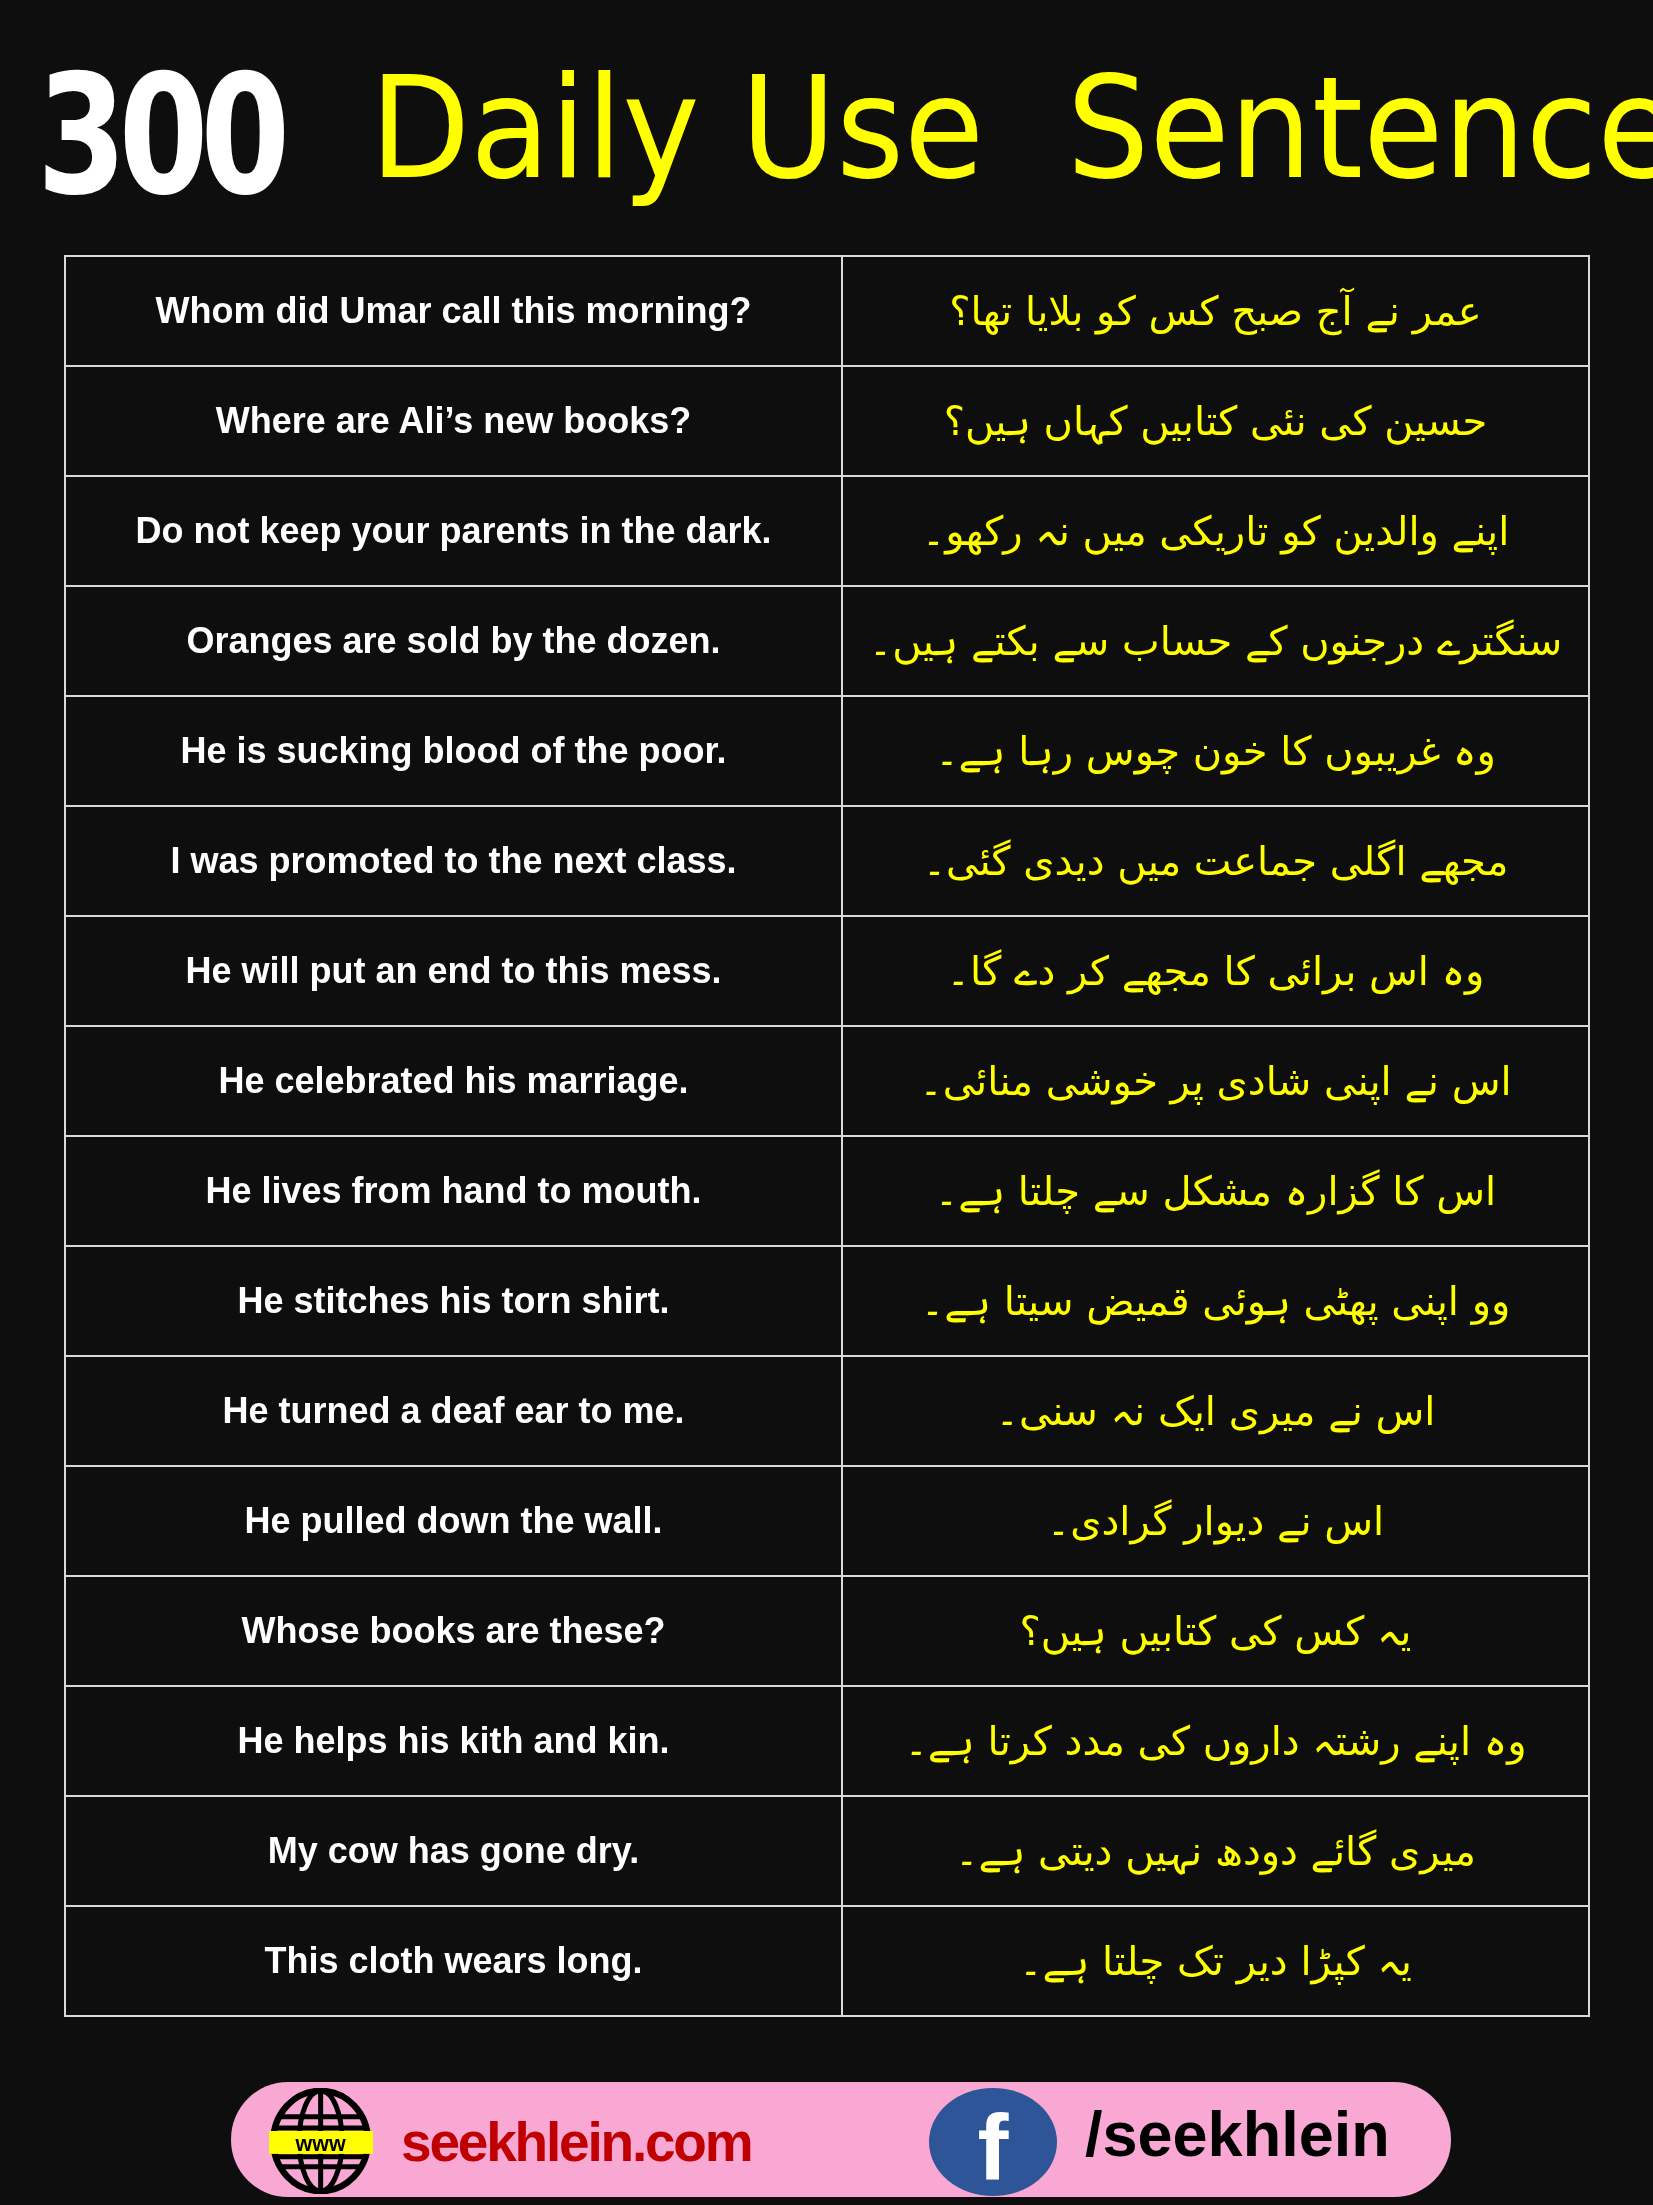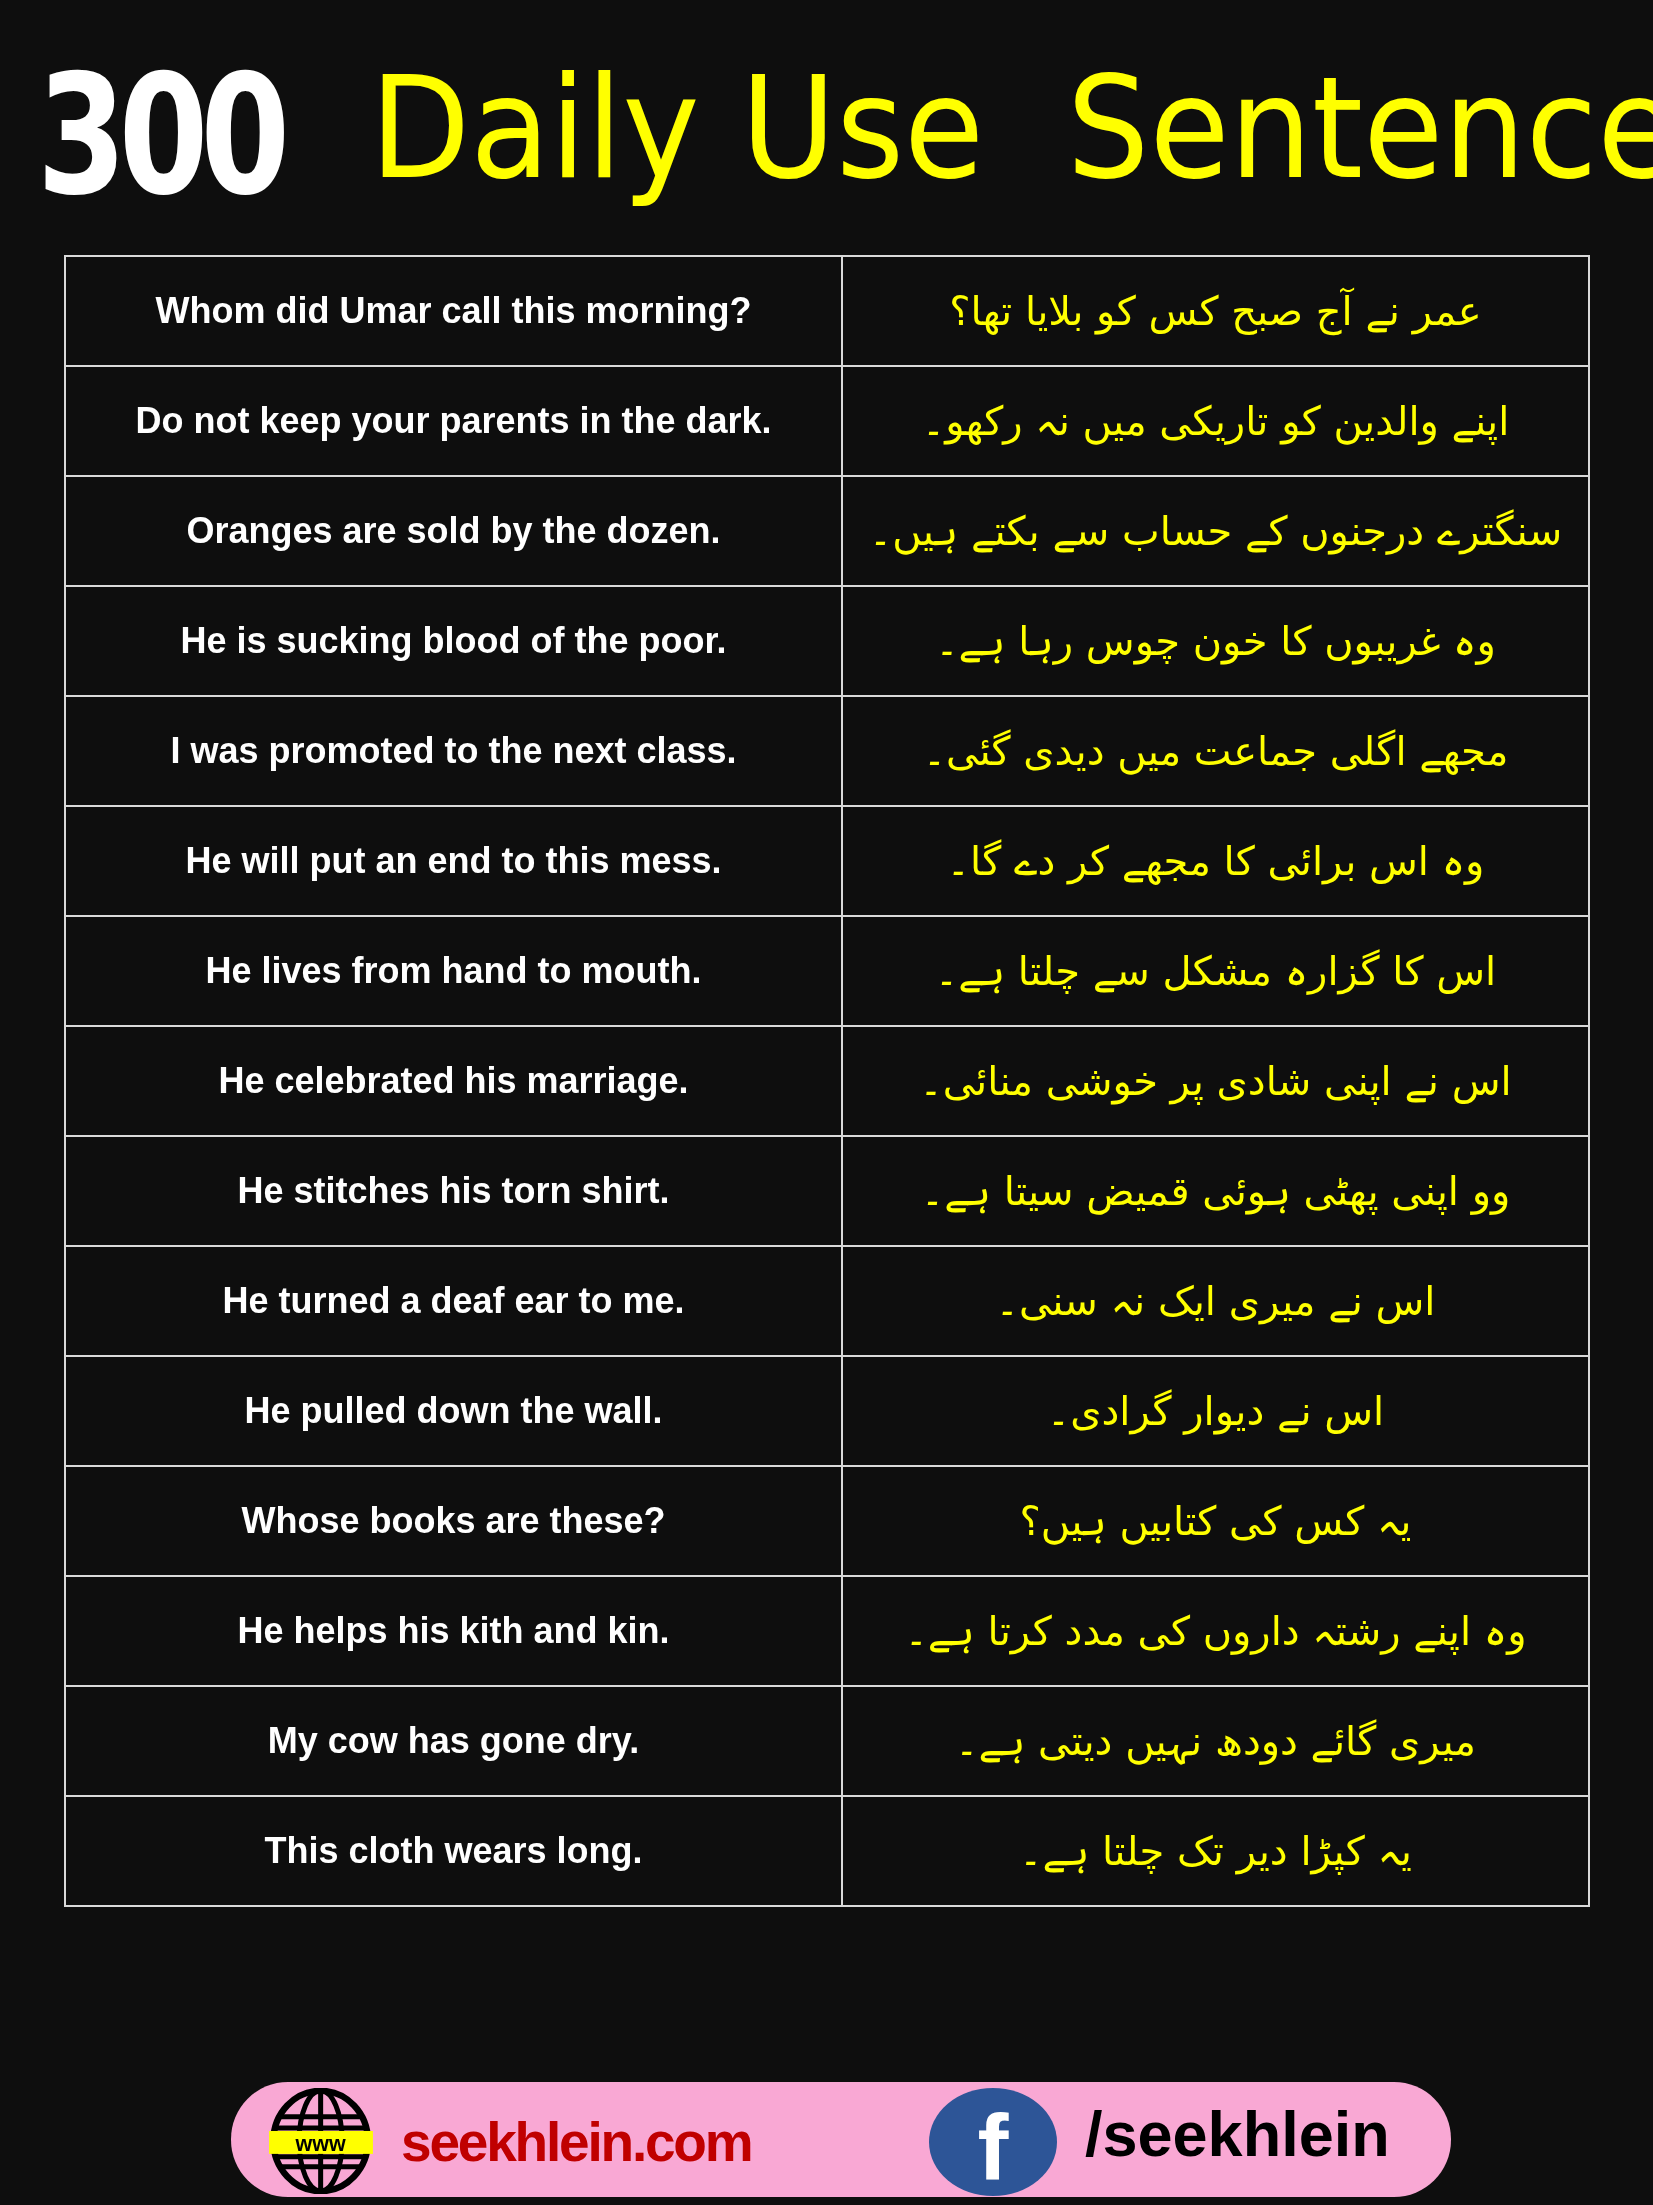--- a/index.html
+++ b/index.html
@@ -69,46 +69,50 @@
   <div class="title-text">Daily Use  Sentences</div>
 </div>
 
 <table class="sentences">
   <tbody>
     <tr>
         <td class="en">Whom did Umar call this  morning?</td>
         <td class="ur">عمر نے آج صبح کس کو بلایا تھا؟</td>
       </tr>
     <tr>
+        <td class="en">Where are Ali’s new books?</td>
+        <td class="ur">حسین کی نئی کتابیں کہاں ہیں؟</td>
+      </tr>
+    <tr>
         <td class="en">Do not keep your parents in the dark.</td>
         <td class="ur">اپنے والدین کو تاریکی میں نہ رکھو۔</td>
       </tr>
     <tr>
         <td class="en">Oranges are sold by the dozen.</td>
         <td class="ur">سنگترے درجنوں کے حساب سے بکتے ہیں۔</td>
       </tr>
     <tr>
         <td class="en">He is sucking blood of the poor.</td>
         <td class="ur">وہ غریبوں کا خون چوس رہا ہے۔</td>
       </tr>
     <tr>
         <td class="en">I was promoted to the next class.</td>
         <td class="ur">مجھے اگلی جماعت میں دیدی گئی۔</td>
       </tr>
     <tr>
         <td class="en">He will put an end to this mess.</td>
         <td class="ur">وہ اس برائی کا مجھے کر دے گا۔</td>
       </tr>
     <tr>
+        <td class="en">He celebrated his marriage.</td>
+        <td class="ur">اس نے اپنی شادی پر خوشی منائی۔</td>
+      </tr>
+    <tr>
         <td class="en">He lives from hand to mouth.</td>
         <td class="ur">اس کا گزارہ مشکل سے چلتا ہے۔</td>
-      </tr>
-    <tr>
-        <td class="en">He celebrated his marriage.</td>
-        <td class="ur">اس نے اپنی شادی پر خوشی منائی۔</td>
       </tr>
     <tr>
         <td class="en">He stitches his torn shirt.</td>
         <td class="ur">وو اپنی پھٹی ہوئی قمیض سیتا ہے۔</td>
       </tr>
     <tr>
         <td class="en">He turned a deaf ear to me.</td>
         <td class="ur">اس نے میری ایک نہ سنی۔</td>
       </tr>
     <tr>

